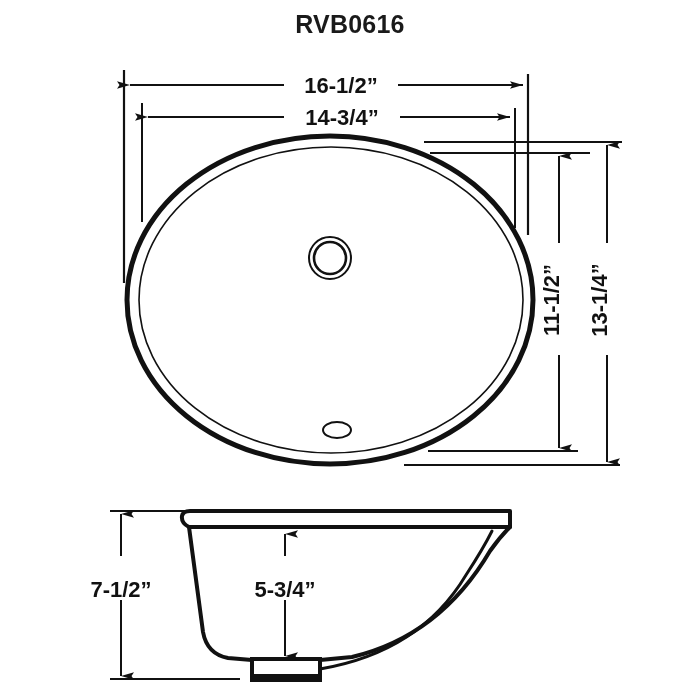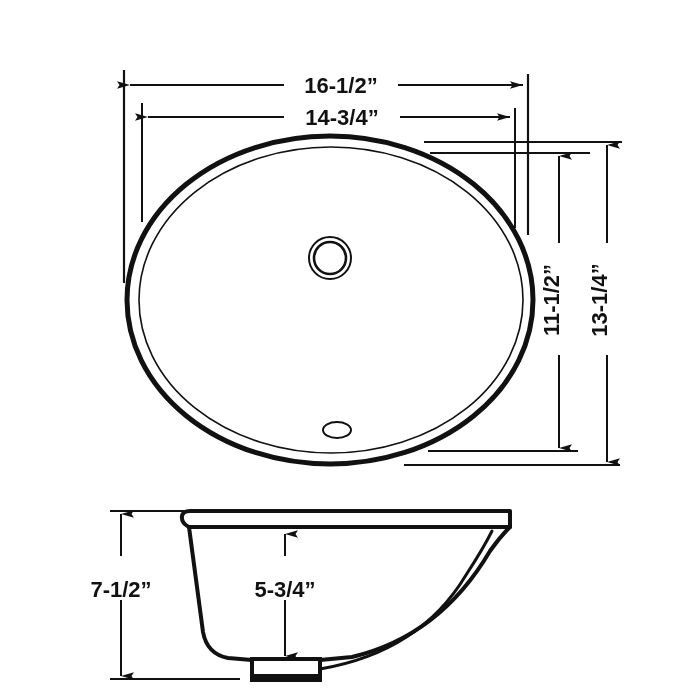--- a/index.html
+++ b/index.html
@@ -41,20 +41,21 @@
     font-size: 22px;
     font-weight: bold;
     fill: #111111;
   }
 </style>
 </head>
 <body>
 
 <div id="page">
 
+  <div id="title">RVB0616</div>
 
   <svg class="drawing" viewBox="0 0 700 700">
     <defs>
       <marker id="arrL" markerWidth="14" markerHeight="10" refX="1" refY="5" orient="auto" markerUnits="userSpaceOnUse">
         <path d="M1,5 L14,1.3 L11.5,5 L14,8.7 Z" fill="#111111"></path>
       </marker>
       <marker id="arrR" markerWidth="14" markerHeight="10" refX="13" refY="5" orient="auto" markerUnits="userSpaceOnUse">
         <path d="M13,5 L0,1.3 L2.5,5 L0,8.7 Z" fill="#111111"></path>
       </marker>
       <marker id="arrU" markerWidth="10" markerHeight="14" refX="5" refY="1" orient="auto" markerUnits="userSpaceOnUse">

